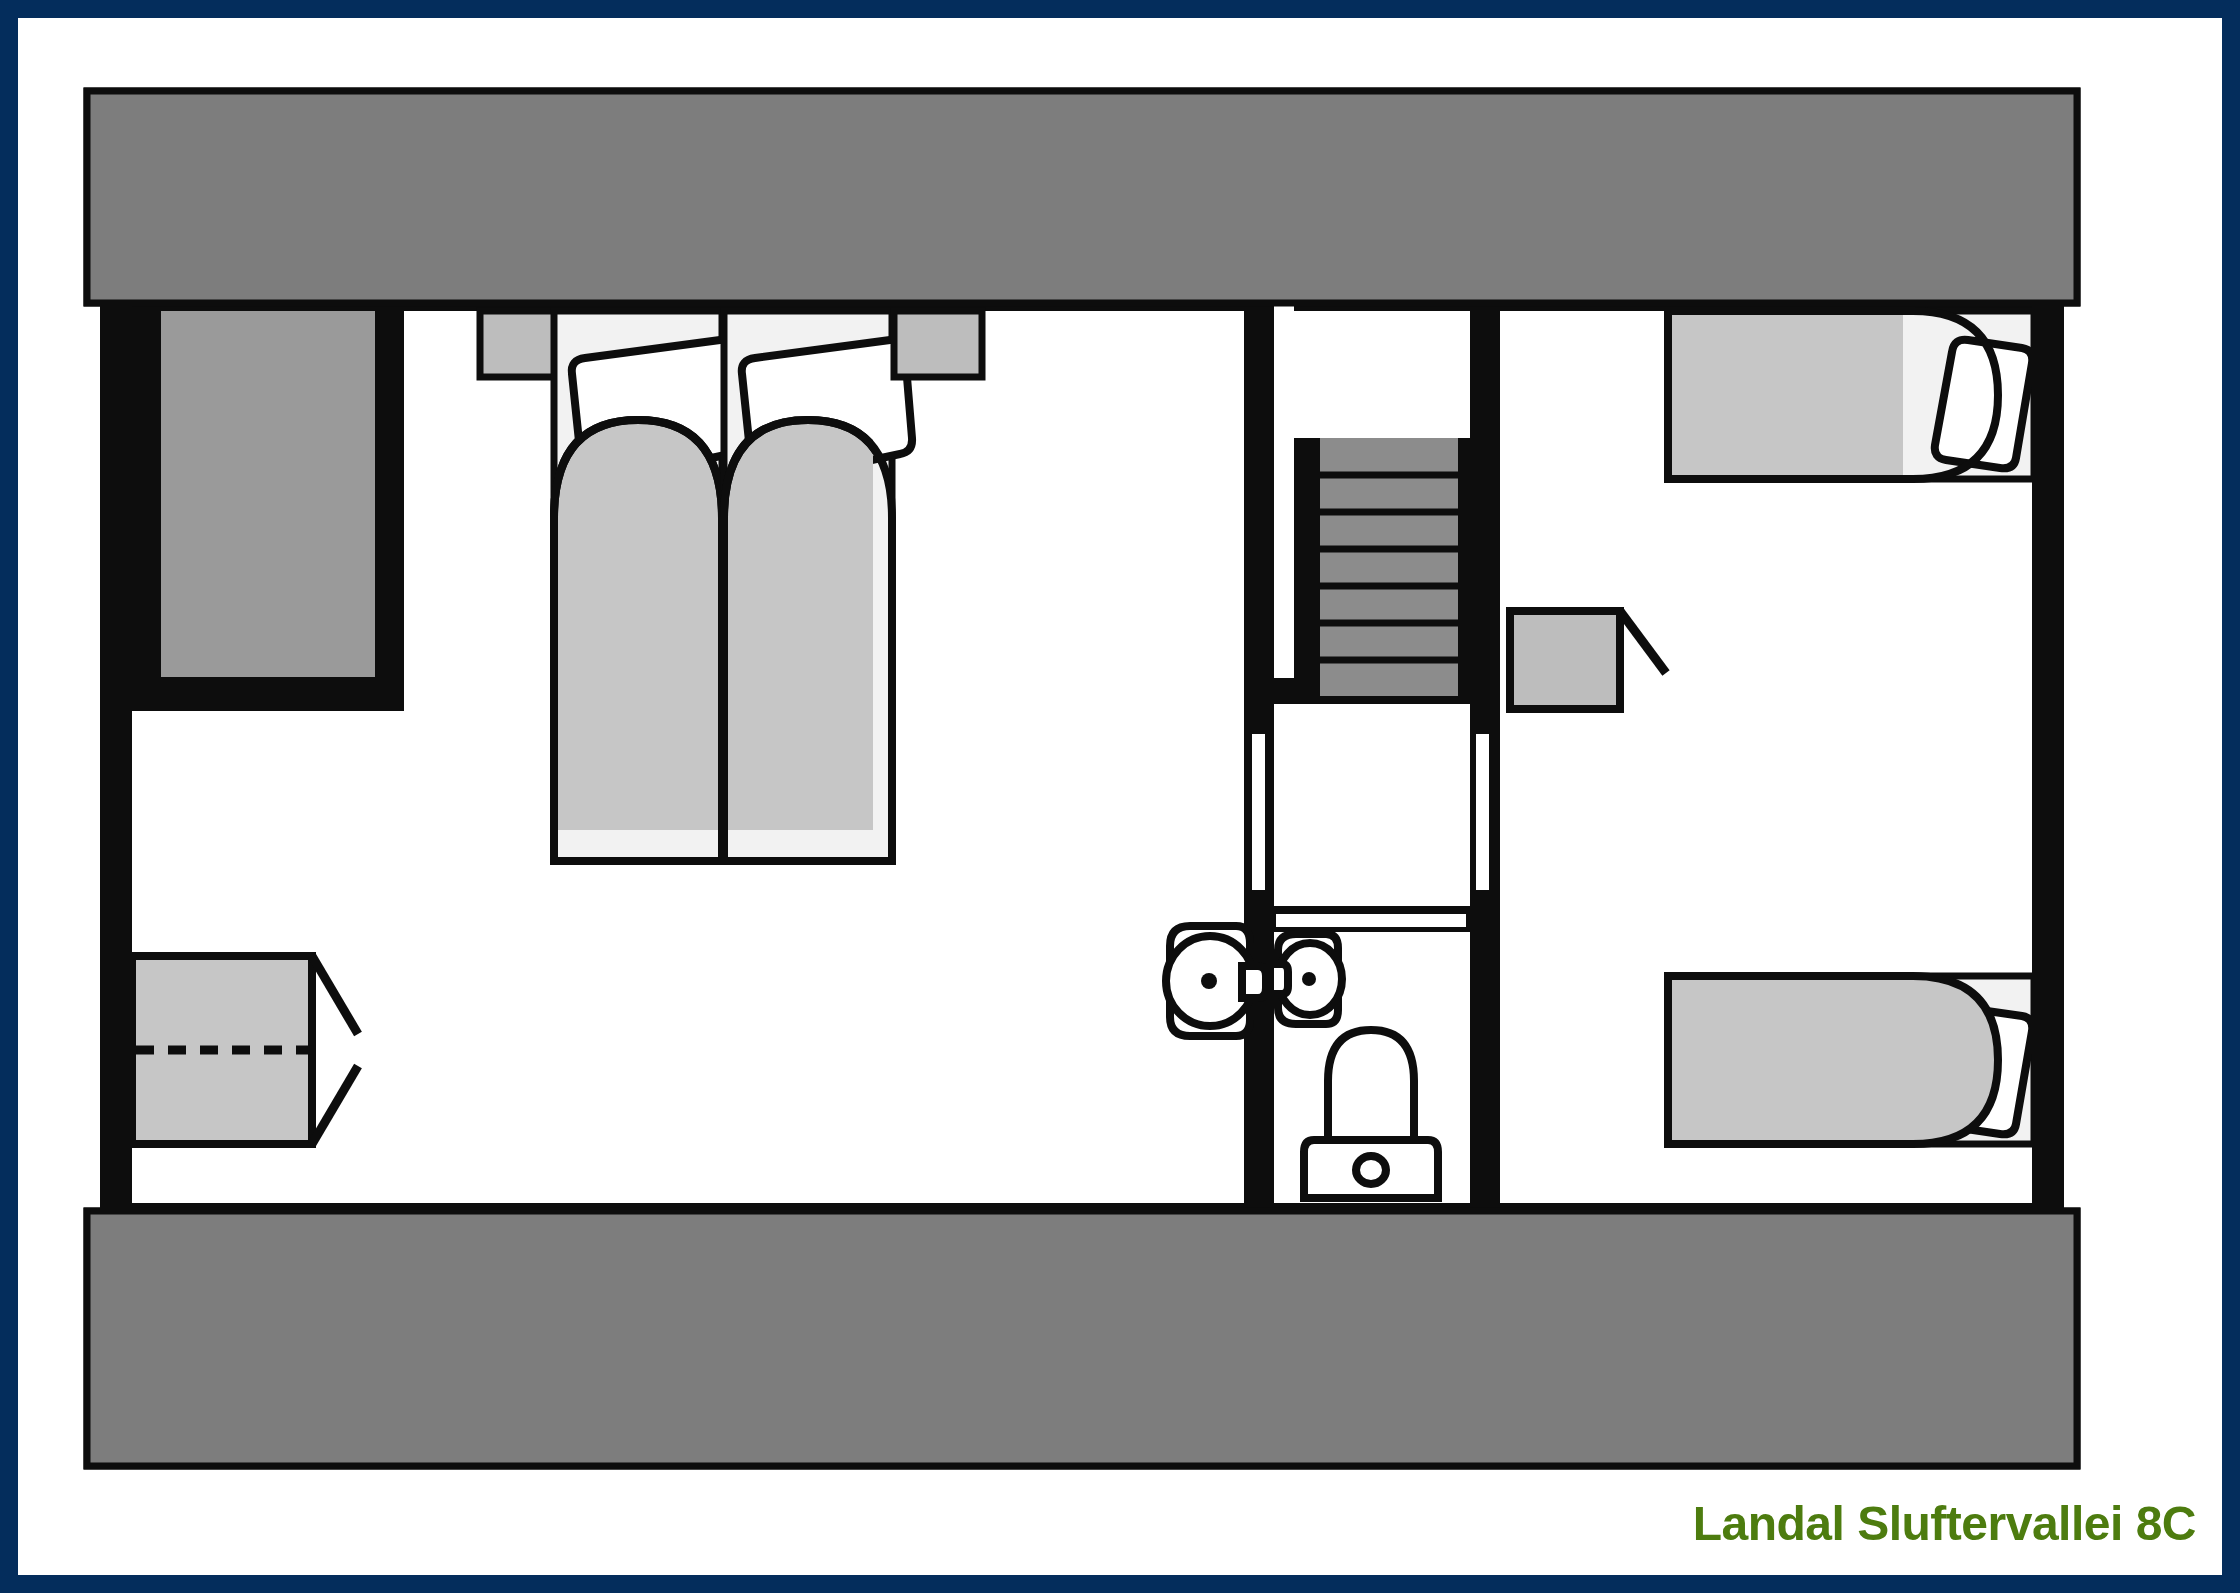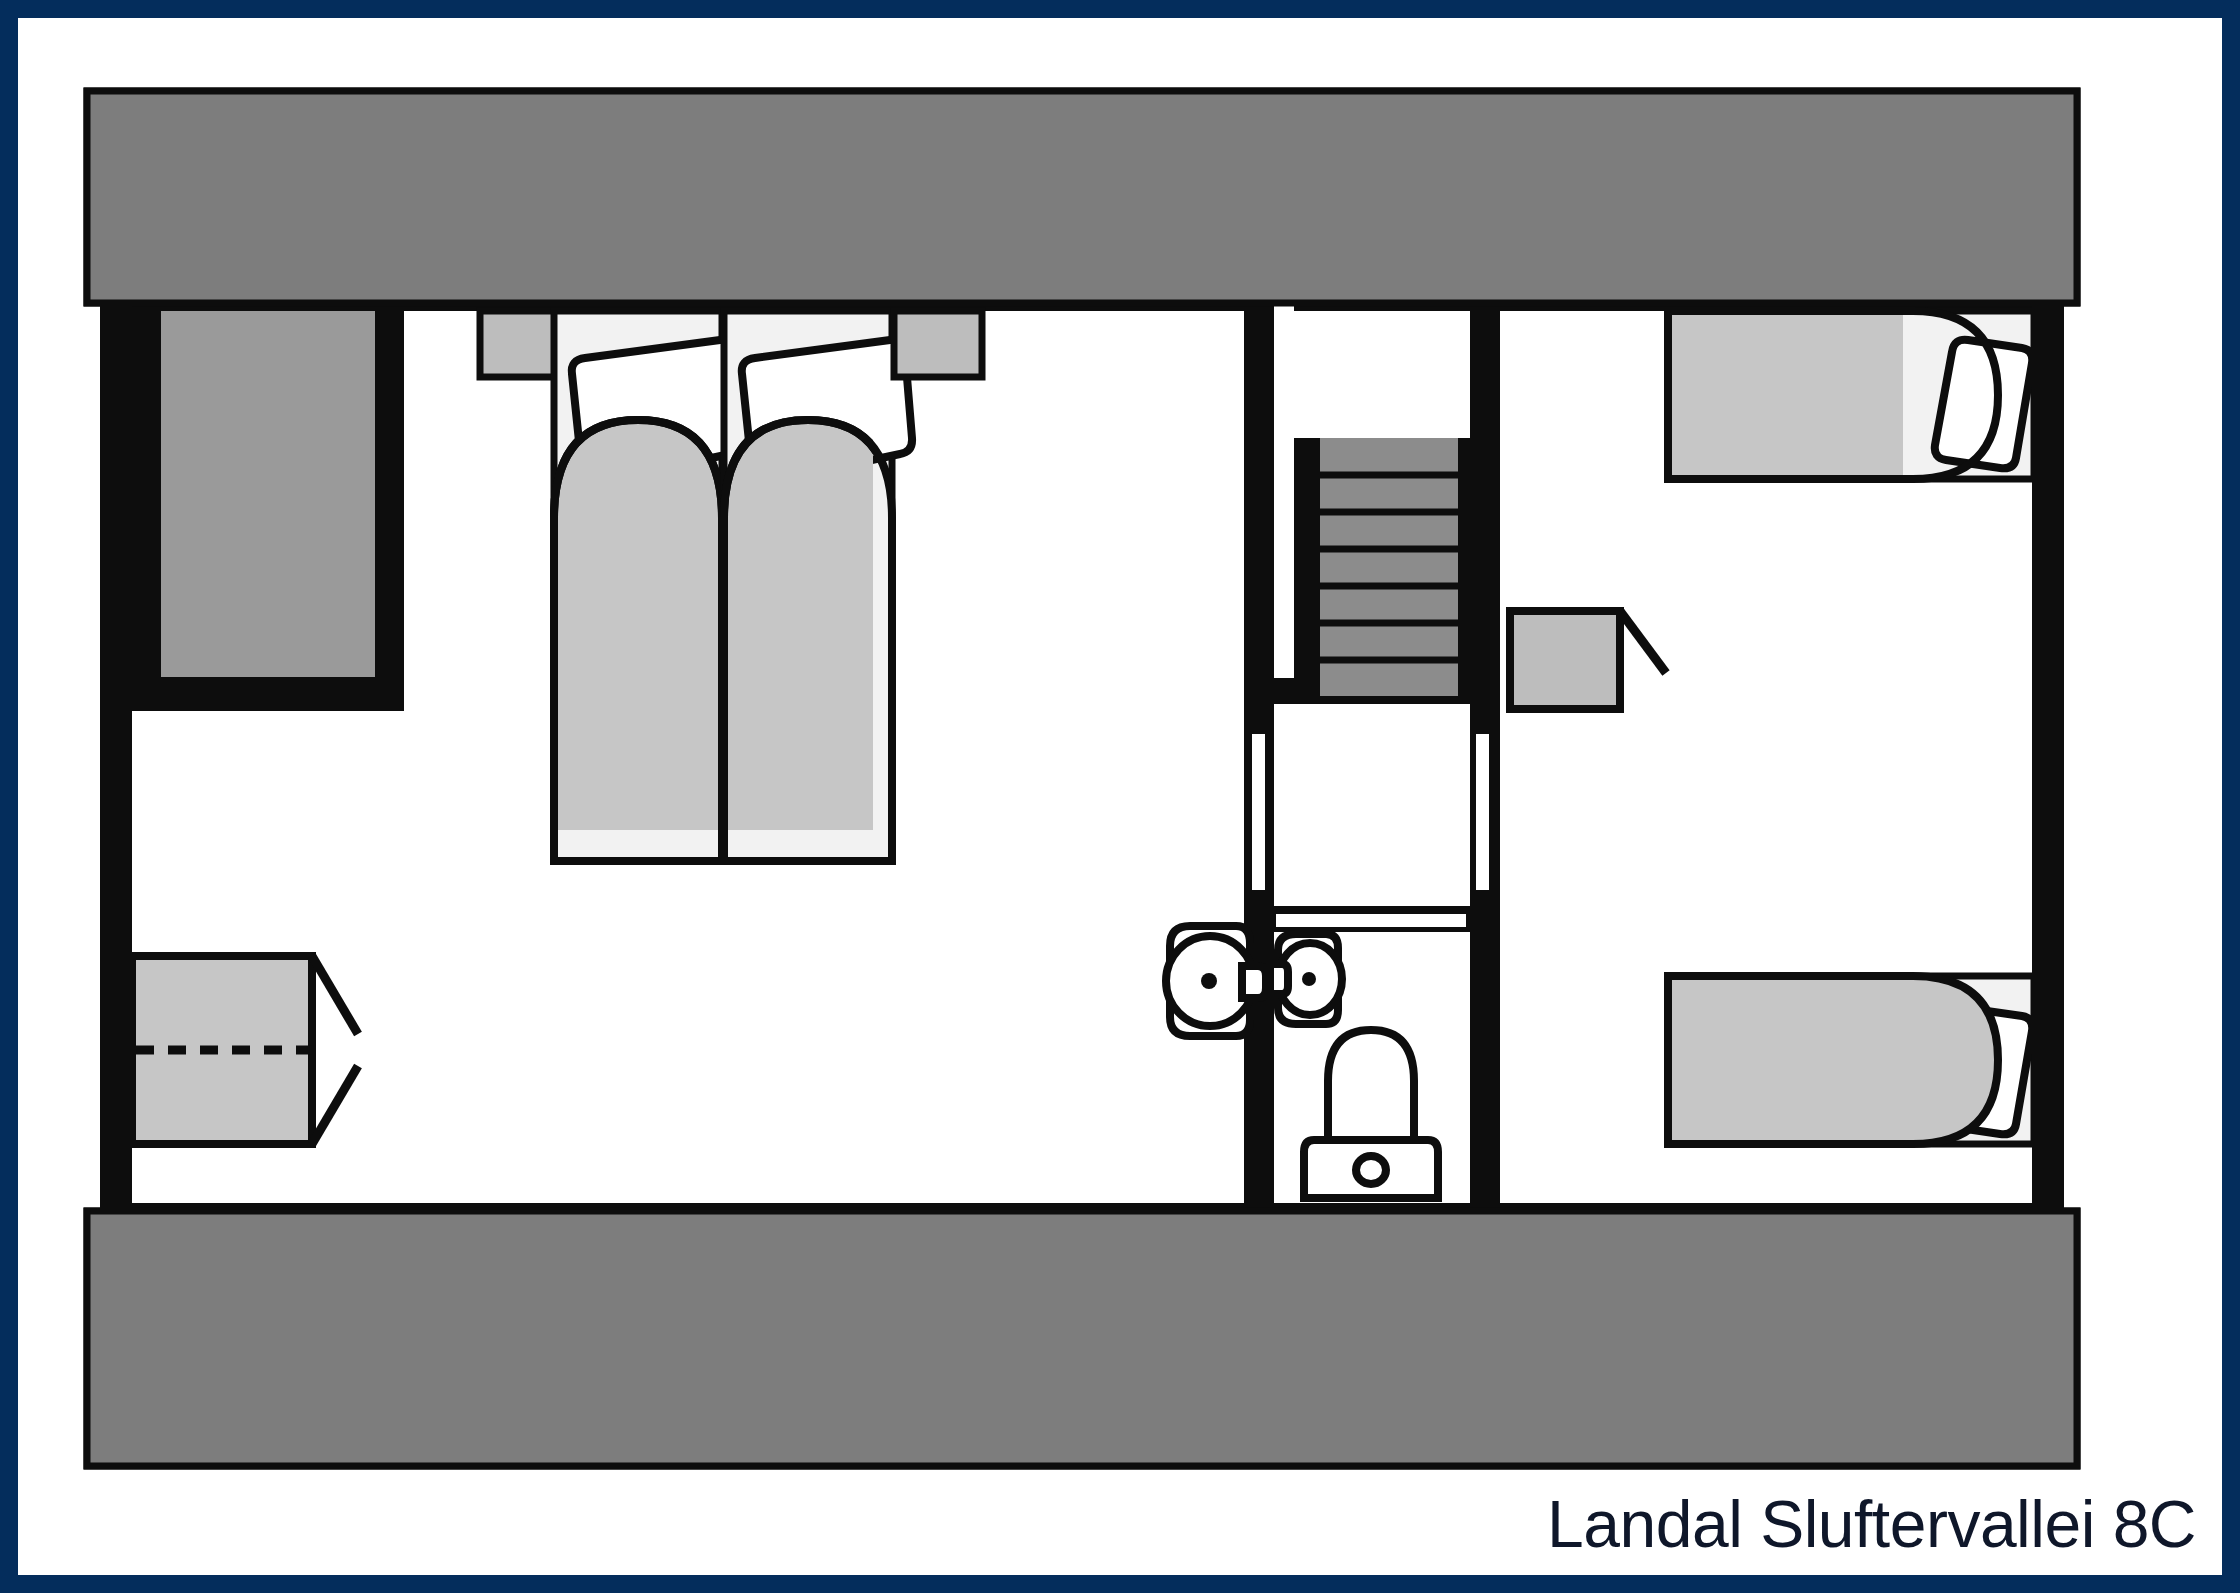--- a/index.html
+++ b/index.html
@@ -34,24 +34,24 @@
     top: 0;
     width: 2204px;
     height: 1557px;
     display: block;
   }
   #plan-title {
     position: absolute;
     right: 26px;
     bottom: 8px;
     font-family: "Liberation Sans", sans-serif;
-    font-size: 66px;
+    font-size: 48px;
     line-height: 86px;
-    font-weight: 400;
-    color: #0f172a;
+    font-weight: 700;
+    color: #4d7c0f;
     letter-spacing: -0.5px;
     white-space: nowrap;
   }
 </style>
 </head>
 <body>
 
 <div id="frame">
 
   <div id="plan-stage">

